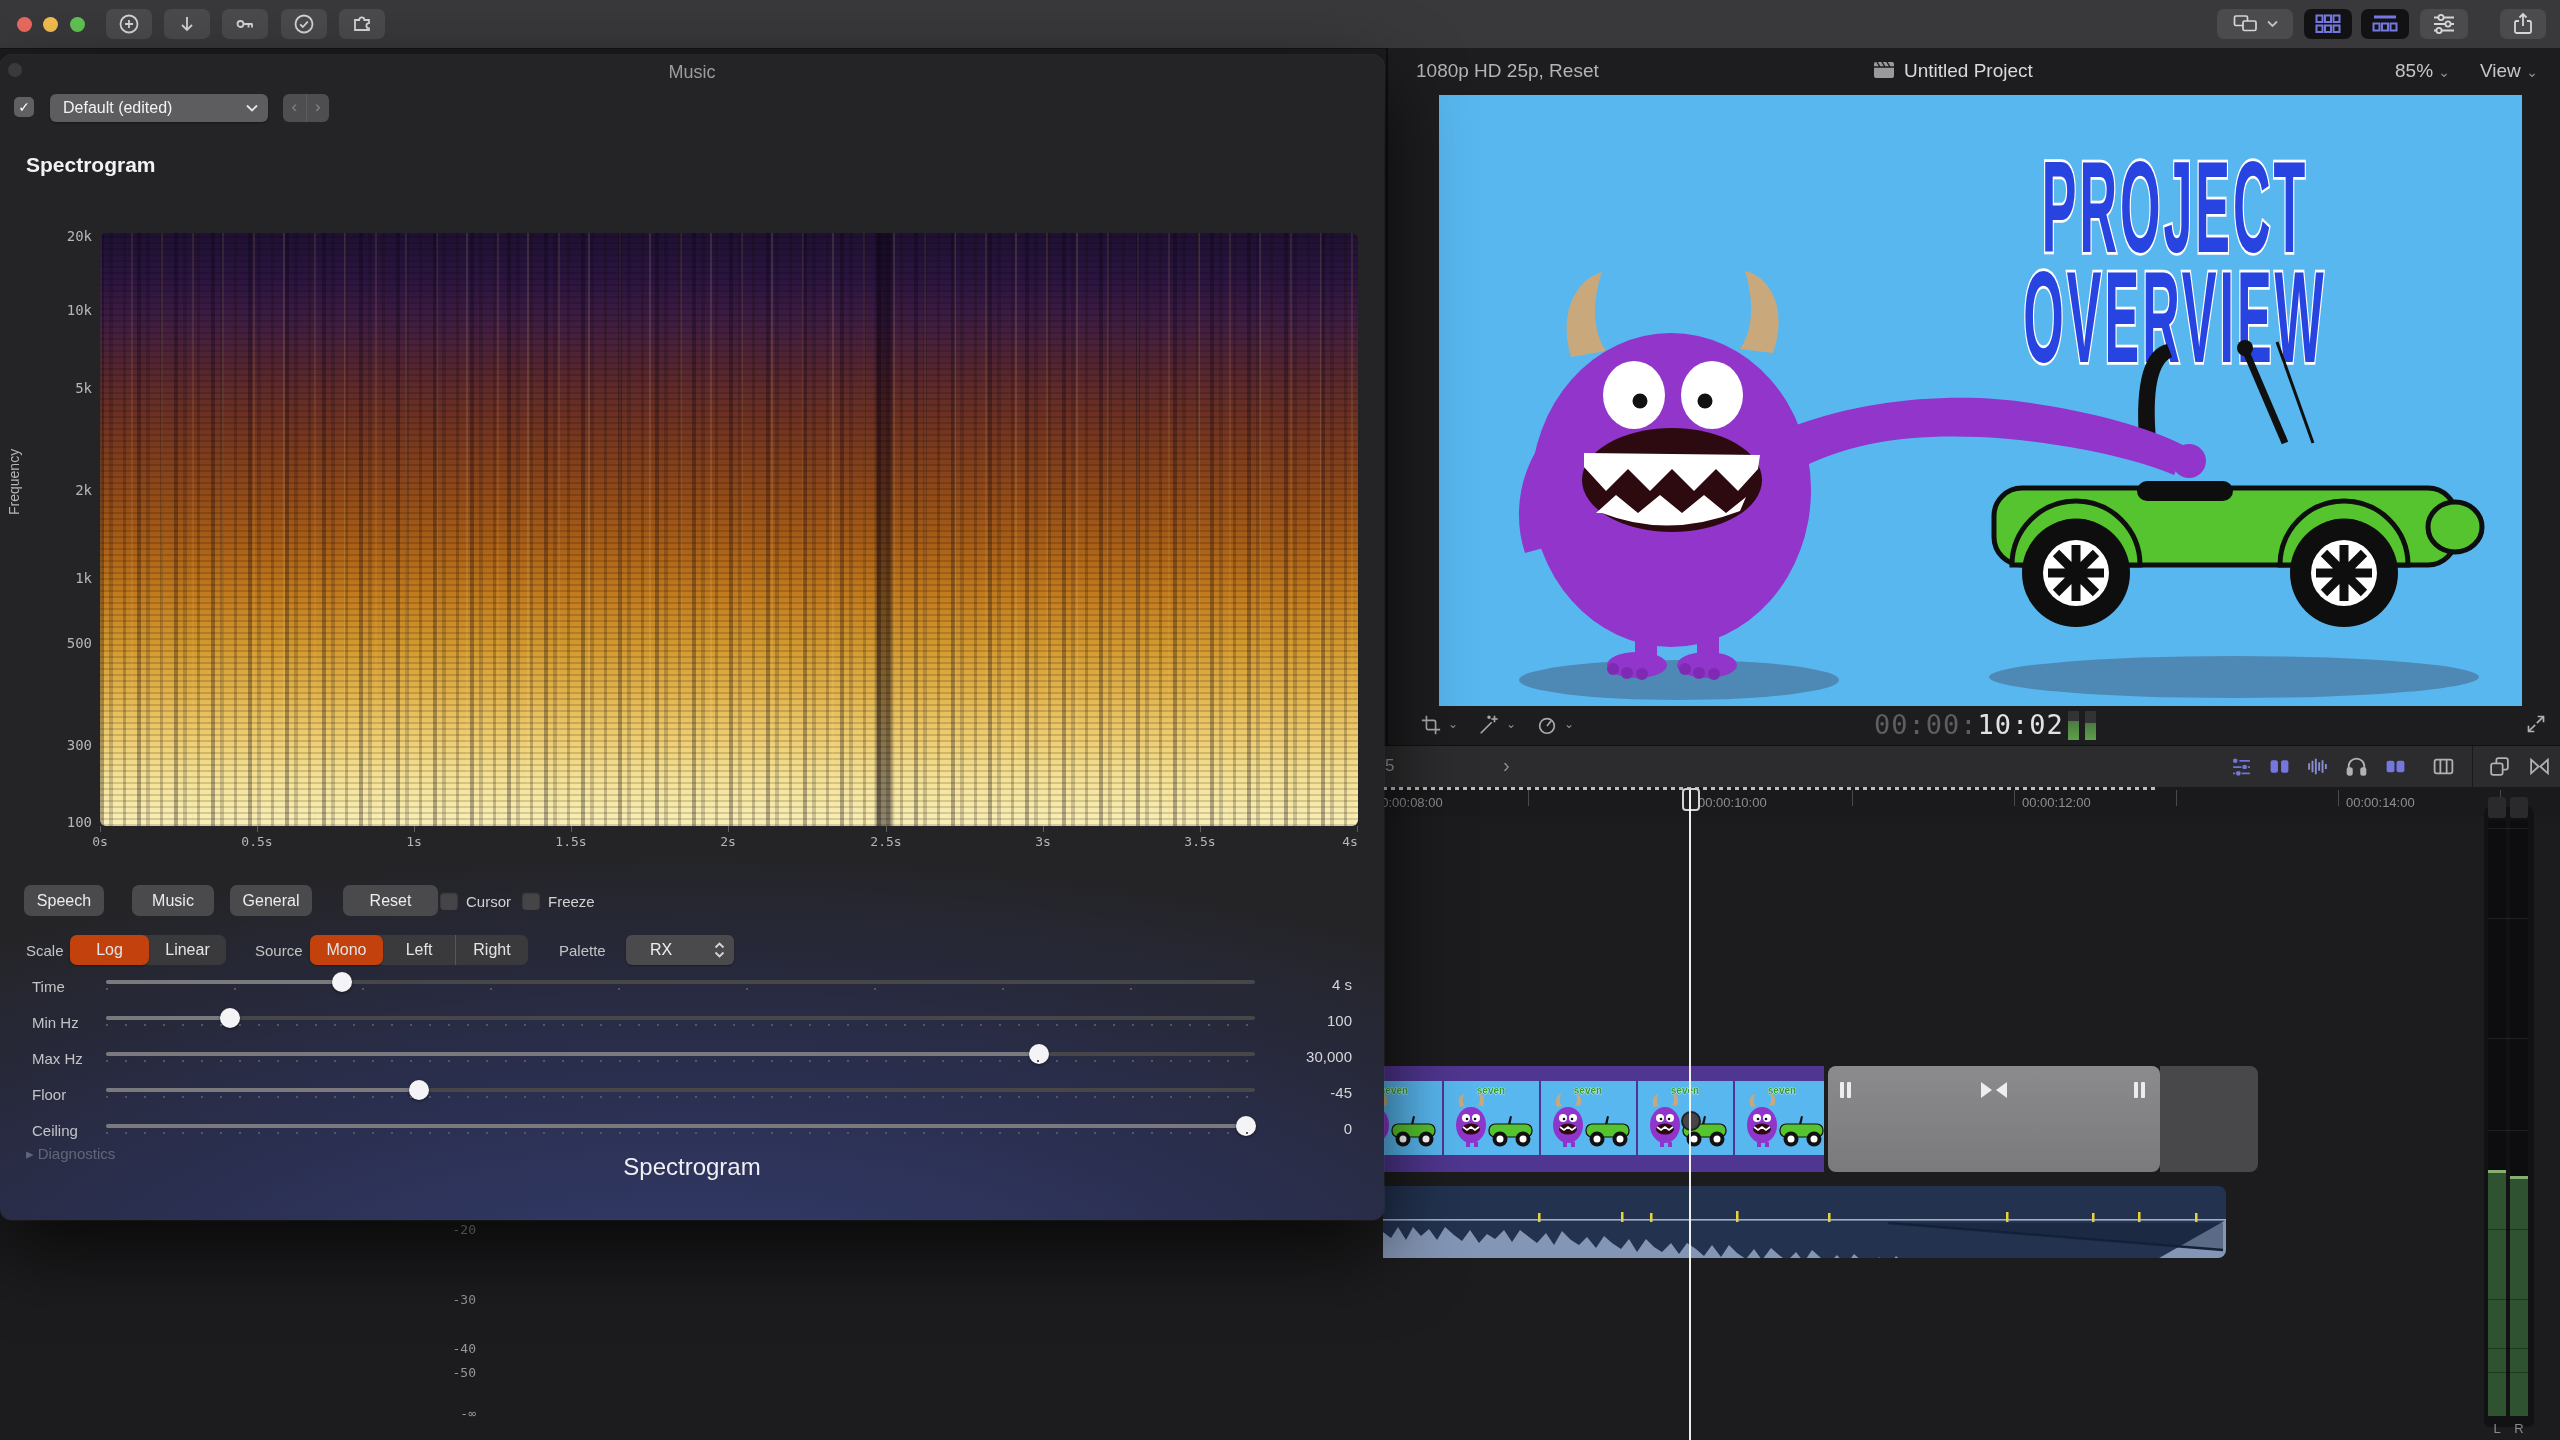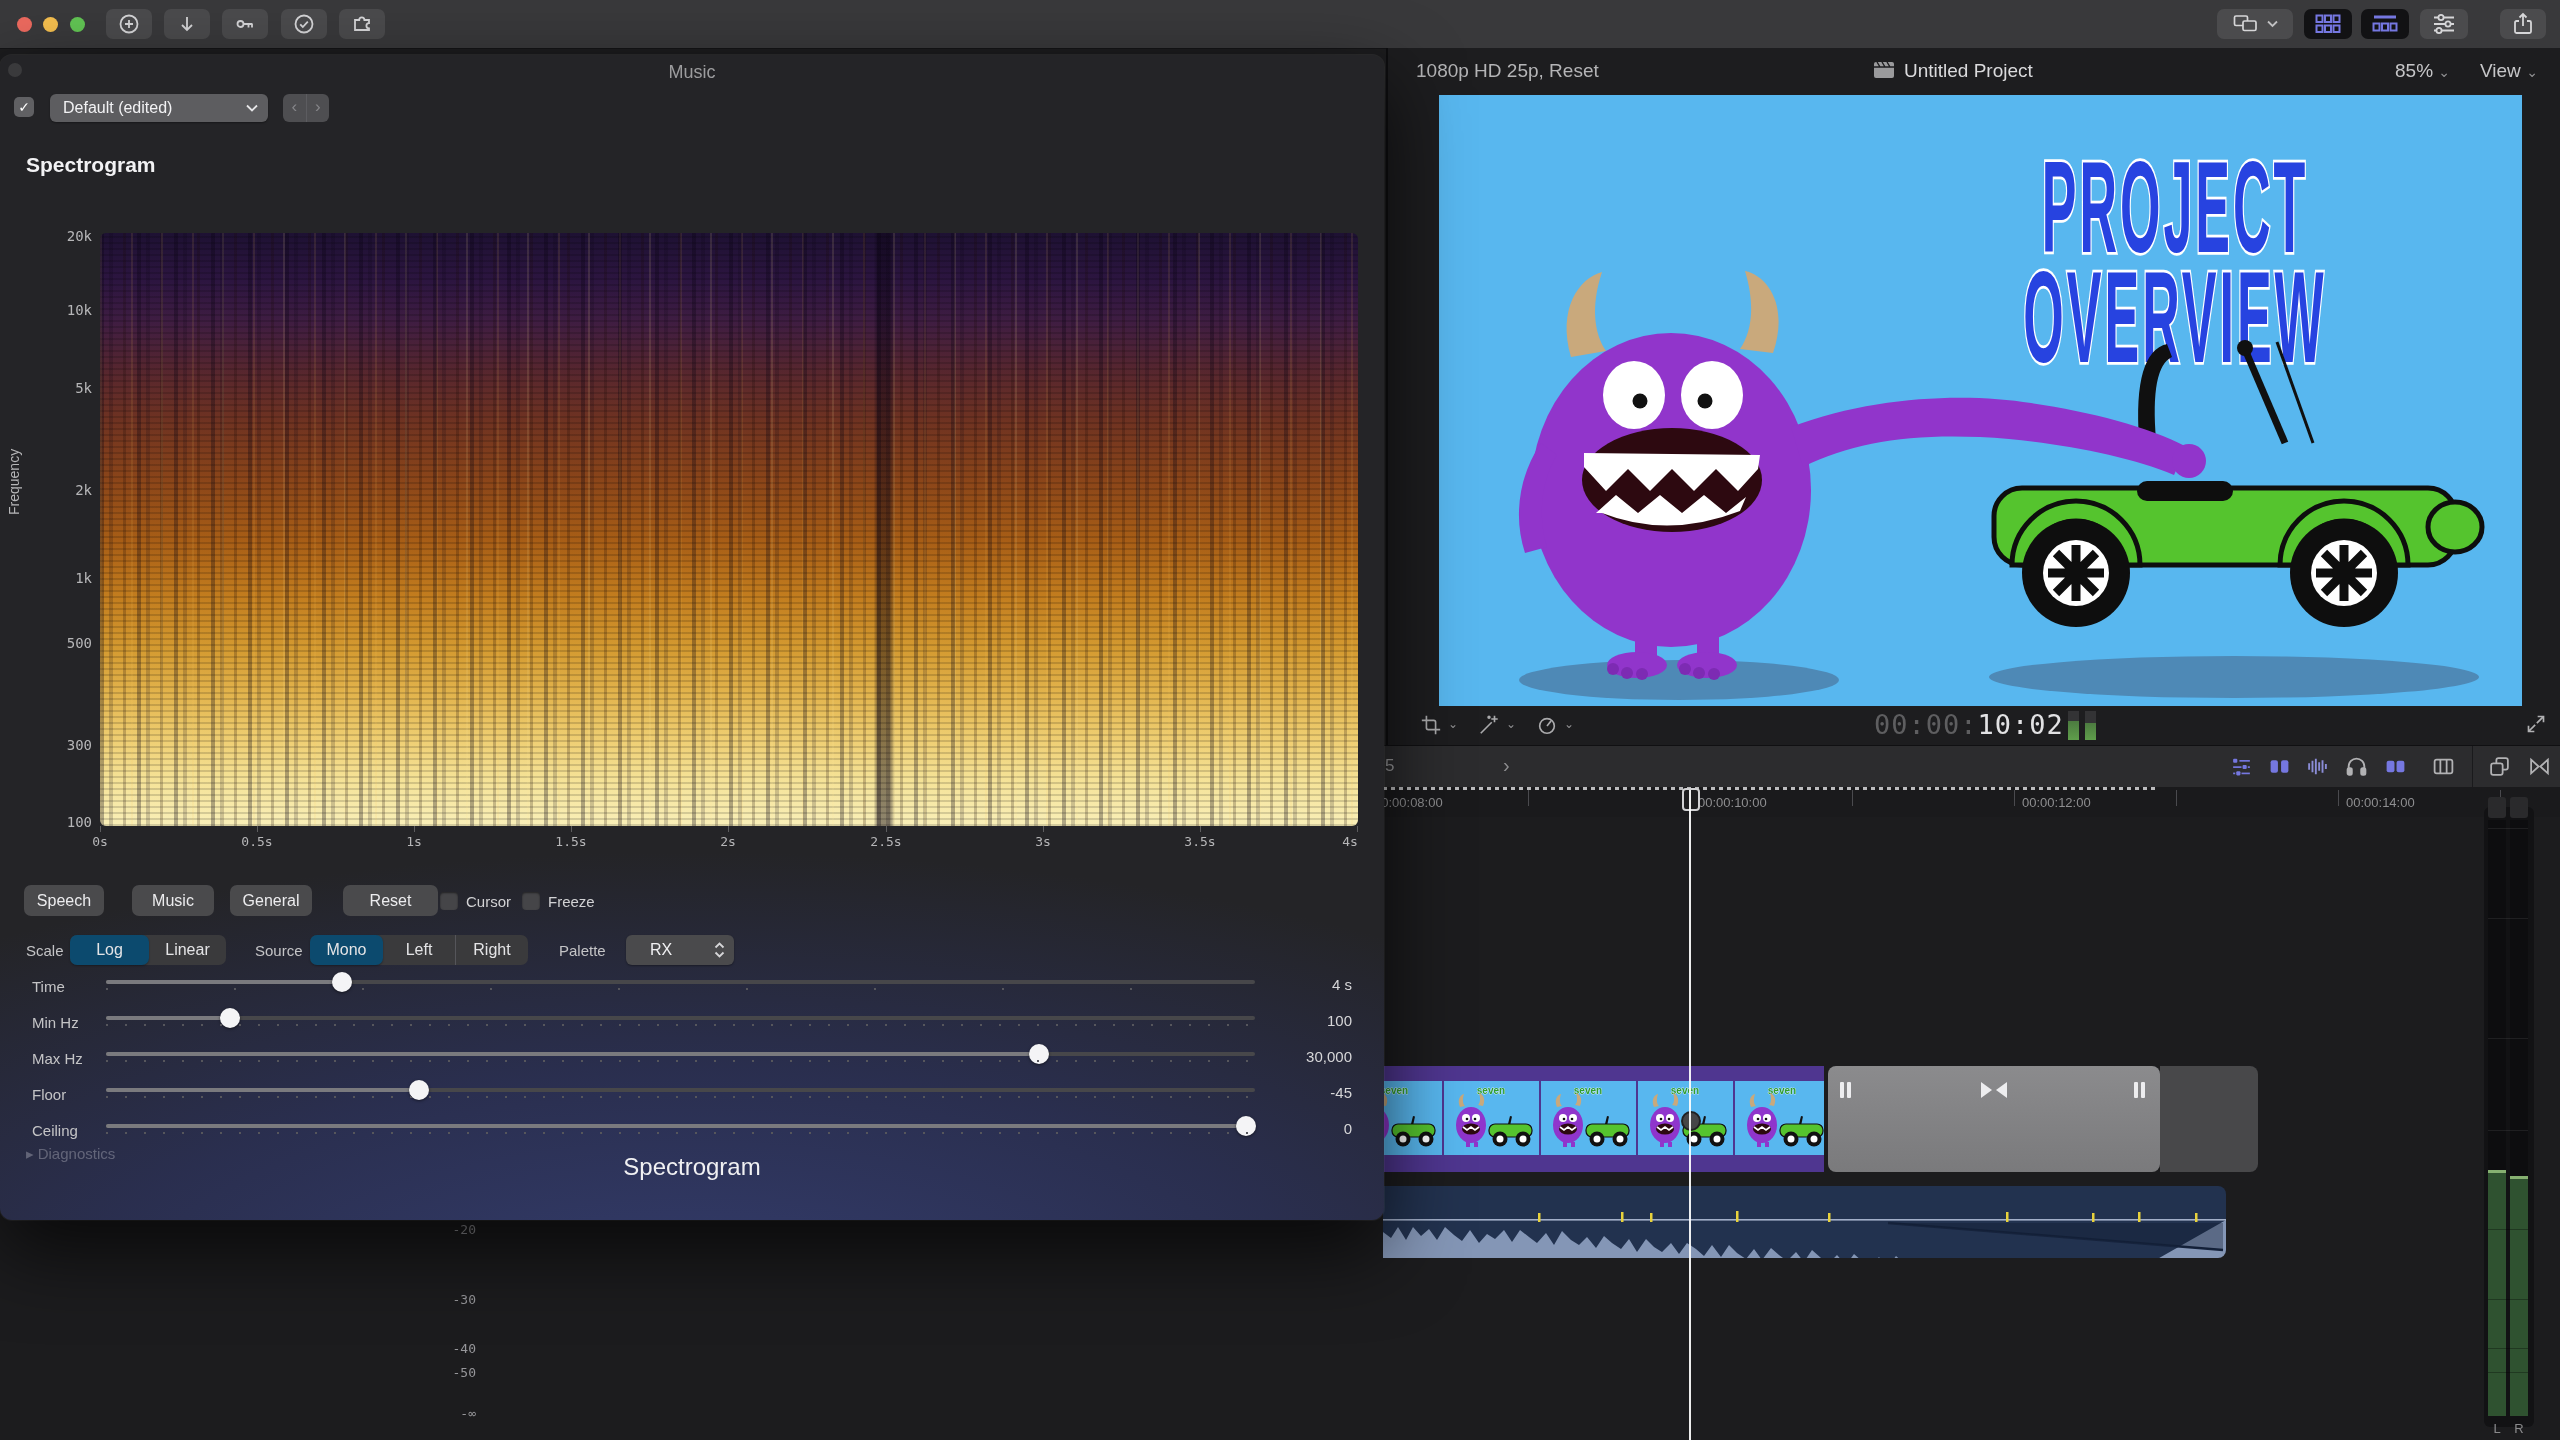--- a/index.html
+++ b/index.html
@@ -47,21 +47,21 @@
       linear-gradient(180deg,#1e1133 0%,#2c1540 8%,#3f1d42 15%,#56262f 23%,#703321 32%,#8c4619 42%,#a85e16 52%,#c27c1e 61%,#d49a30 70%,#e3b54e 78%,#eecd70 85%,#f5e296 92%,#f9efb8 100%);}
   .ylab{position:absolute;width:44px;text-align:right;font-size:14px;color:#b6b6b8;transform:translateY(-50%);}
   .xlab{position:absolute;top:779px;font-size:13px;color:#b6b6b8;transform:translateX(-50%);}
   .xtick{position:absolute;top:771px;width:1px;height:6px;background:#5c5c5e;}
   .pbtn{position:absolute;top:830px;height:31px;border-radius:7px;background:#4a4a4c;color:#ececee;
     font-size:16px;display:flex;align-items:center;justify-content:center;}
   .chk{position:absolute;width:18px;height:18px;border-radius:4px;background:#454548;box-shadow:inset 0 1px 2px rgba(0,0,0,.5);}
   .chklab{position:absolute;font-size:15px;color:#d2d2d4;}
   .seg{position:absolute;top:880px;height:30px;background:#3a3a3c;border-radius:7px;display:flex;align-items:center;}
   .seg span{display:flex;align-items:center;justify-content:center;height:30px;font-size:16px;color:#e4e4e6;}
-  .seg .sel{background:#0c4a6e;border-radius:7px;height:30px;box-shadow:0 1px 2px rgba(0,0,0,.3);}
+  .seg .sel{background:#c2410c;border-radius:7px;height:30px;box-shadow:0 1px 2px rgba(0,0,0,.3);}
   .rowlab{position:absolute;top:887px;font-size:15px;color:#c4c4c6;}
   .srow{position:absolute;left:26px;width:1326px;height:34px;}
   .slabel{position:absolute;left:0;top:8px;font-size:15px;color:#c4c4c6;margin-left:6px;}
   .strack{position:absolute;left:80px;top:10px;width:1149px;height:4px;border-radius:2px;background:#47474a;}
   .sfill{position:absolute;left:0;top:0;height:4px;border-radius:2px;background:#7a7a7e;}
   .sthumb{position:absolute;top:2px;width:20px;height:20px;border-radius:50%;background:#f4f4f6;
     box-shadow:0 1px 3px rgba(0,0,0,.5);transform:translate(-10px,-10px);}
   .sticks{position:absolute;left:80px;top:18px;width:1149px;height:2px;
     background:repeating-linear-gradient(90deg,#56565c 0 2px,transparent 2px 19px);}
   .sticks.sparse{background:repeating-linear-gradient(90deg,#56565c 0 2px,transparent 2px 128px);}

